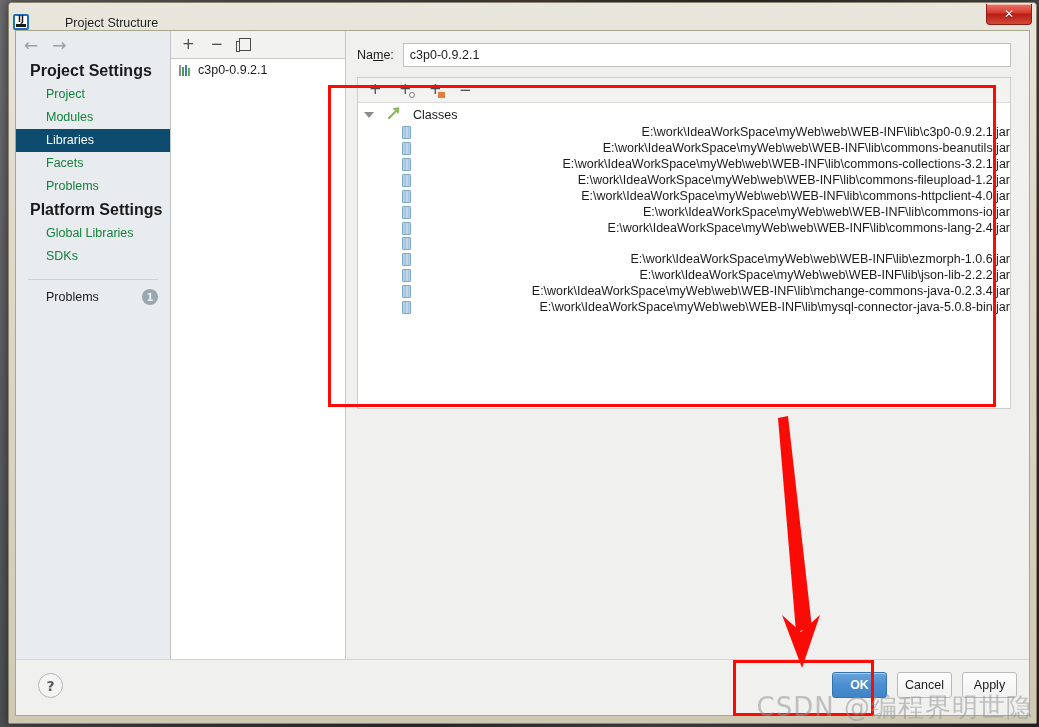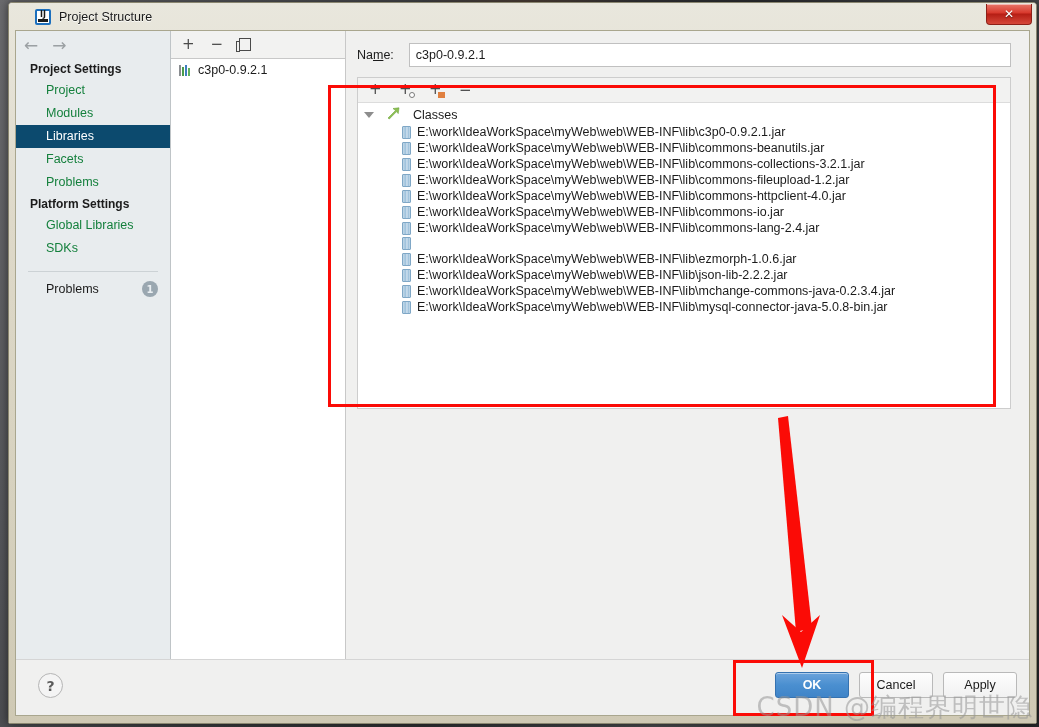--- a/index.html
+++ b/index.html
@@ -40,22 +40,23 @@
   }
   
   #window-frame {
     position: absolute; inset: 0;
     background: linear-gradient(180deg, #e9e7dd 0%, #ded9c9 30%, #d6d1be 70%, #cfc9b4 100%);
   }
 
   
   #title-bar {
     position: absolute; left: 0; top: 0; width: 100%; height: 27px;
-    display: flex; align-items: center;
-    padding-left: 26px;
+    display: flex; align-items: flex-end;
+    padding-left: 4px;
+    gap: 28px;
   }
   #app-icon {
     width: 16px; height: 16px;
     background: #ffffff;
     border: 2px solid #1c6fbd;
     border-radius: 2px;
     position: relative;
     flex: 0 0 auto;
     margin-right: 8px;
   }
@@ -119,21 +120,21 @@
   #nav-buttons {
     height: 28px;
     display: flex; align-items: center;
     padding-left: 8px; gap: 14px;
   }
   .nav-arrow {
     font-size: 17px; color: #9ba0a3; line-height: 1;
     font-family: "DejaVu Sans", sans-serif;
   }
   .sidebar-group-title {
-    font-size: 12px; font-weight: bold; color: #1b1b1b;
+    font-size: 16px; font-weight: bold; color: #1b1b1b;
     padding: 3px 0 3px 14px;
   }
   .sidebar-item {
     font-size: 12.5px; color: #15803d;
     padding: 3px 0 3px 30px;
     line-height: 17px;
     white-space: nowrap;
   }
   .sidebar-item.selected {
     background: #0c4a6e;
@@ -212,21 +213,21 @@
   #detail-pane {
     flex: 1 1 auto;
     display: flex; flex-direction: column;
     background: #f0f0ef;
     min-width: 0;
     position: relative;
   }
   #name-row {
     display: flex; align-items: center;
     padding: 12px 18px 10px 11px;
-    gap: 15px;
+    gap: 9px;
   }
   #name-label {
     font-size: 12.5px; color: #1b1b1b;
     white-space: nowrap;
   }
   #name-label u { text-decoration: underline; }
   #name-input {
     flex: 1 1 auto;
     height: 24px;
     border: 1px solid #c0c0c0;
@@ -280,20 +281,21 @@
     border-right: 5px solid transparent;
     border-top: 6px solid #8d8d8d;
     flex: 0 0 auto;
   }
   .classes-icon { flex: 0 0 auto; }
   .tree-file-row {
     display: flex; align-items: center;
     gap: 6px; padding: 1px 0 1px 44px;
     font-size: 12.5px; color: #1b1b1b;
     white-space: nowrap;
+    justify-content: space-between;
   }
   .jar-icon {
     flex: 0 0 auto;
     width: 9px; height: 13px;
     background: linear-gradient(90deg,#c2d8e8 0%, #9fc2dc 35%, #cfe0ee 55%, #9fc2dc 80%, #c9dcea 100%);
     border: 1px solid #7fa7c6;
     border-radius: 1px;
   }
   #detail-filler { flex: 0 0 auto; height: 250px; }
 
@@ -311,21 +313,21 @@
     background: #f4f4f4;
     display: flex; align-items: center; justify-content: center;
     font-size: 14px; color: #5a5a5a; font-weight: bold;
     font-family: "DejaVu Sans", serif;
   }
   #dialog-buttons {
     position: absolute; right: 12px; top: 12px;
     display: flex; gap: 10px;
   }
   .dlg-btn {
-    width: 74px; height: 26px;
+    width: 55px; height: 26px;
     border: 1px solid #b9b9b9;
     border-radius: 3px;
     background: linear-gradient(180deg,#fdfdfd 0%, #f1f1f1 100%);
     font-size: 12.5px; color: #1b1b1b;
     font-family: "Liberation Sans", sans-serif;
     display: flex; align-items: center; justify-content: center;
     padding: 0;
   }
   .dlg-btn.primary {
     background: linear-gradient(180deg,#6ba3db 0%, #4a8fd0 50%, #3f84c8 100%);

